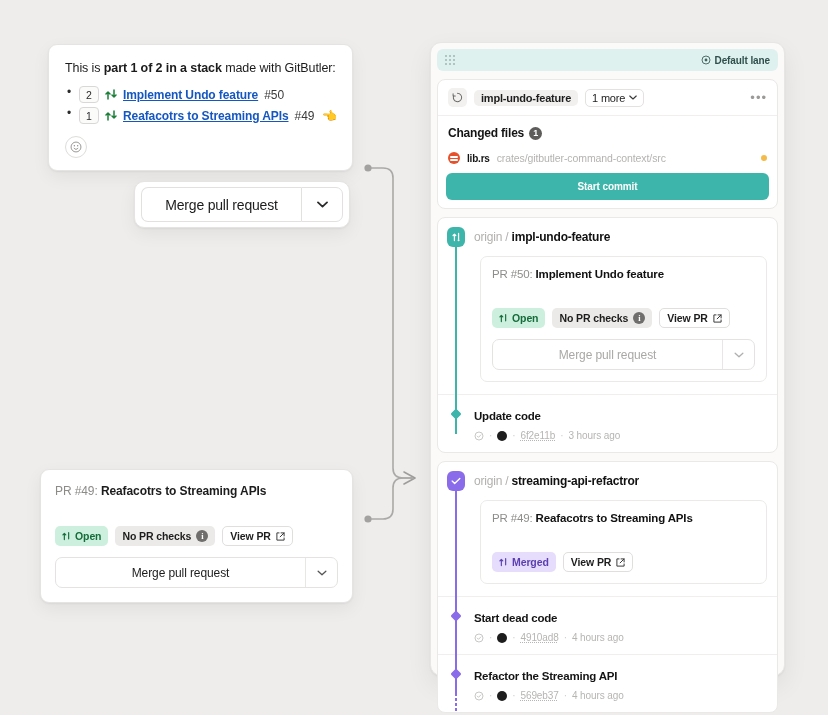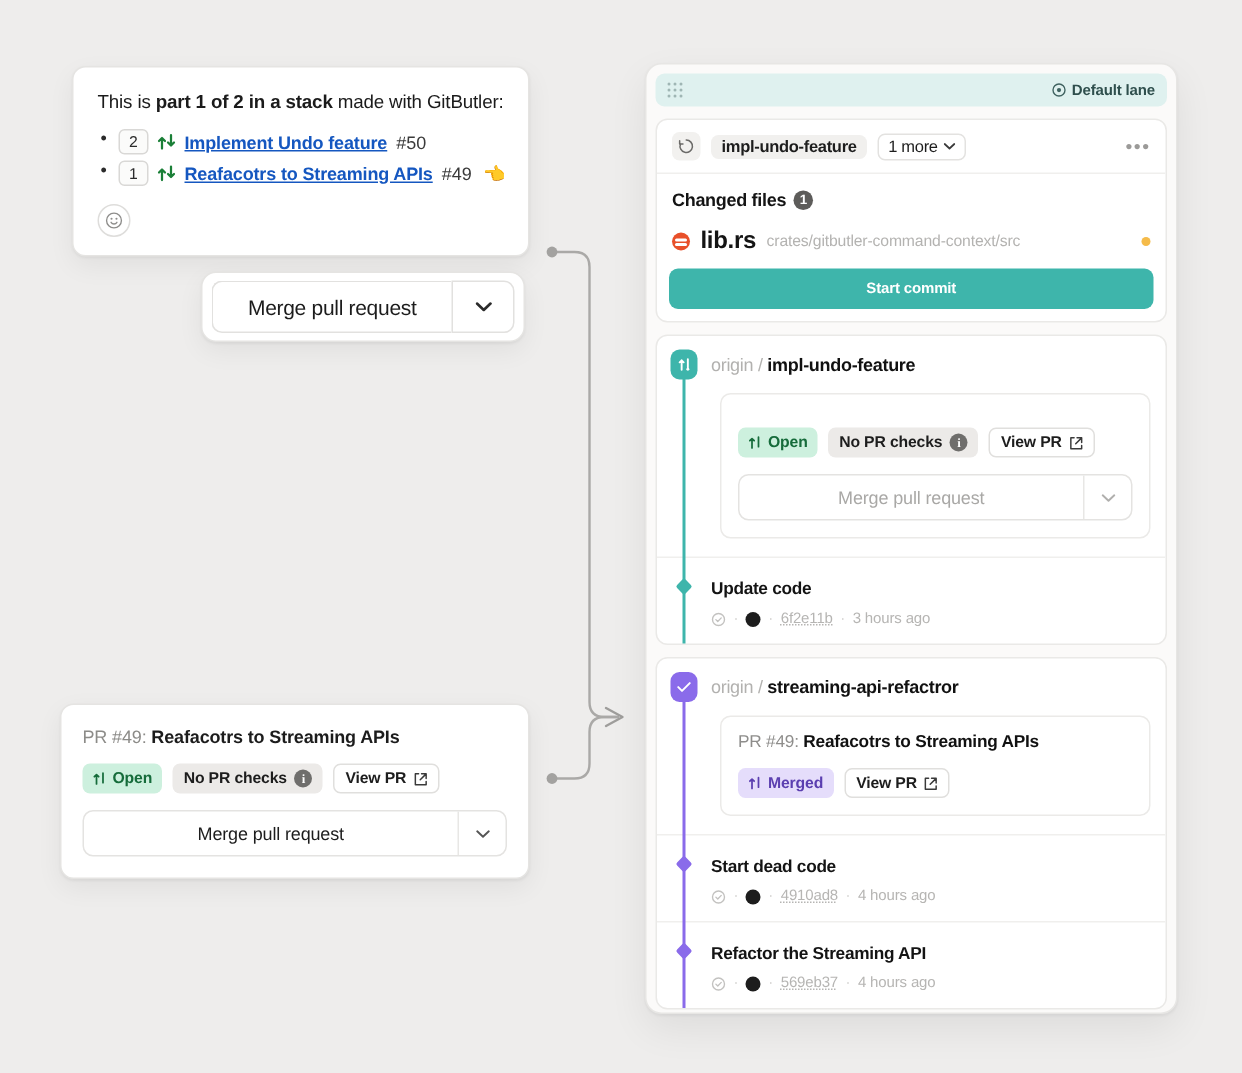--- a/index.html
+++ b/index.html
@@ -83,21 +83,21 @@
 
   
   #pr49-card {
     position: absolute; left: 40px; top: 469px;
     width: 313px; padding: 14px 14px 14px 14px;
     border-radius: 9px;
   }
   .pc-title { font-size: 12px; color: #1c1c1c; letter-spacing: -.1px; }
   .pc-title .dim { color: #8c8b88; font-weight: 400; }
   .pc-title .strong { font-weight: 700; }
-  .pc-row { display: flex; align-items: center; gap: 7px; margin-top: 11px; }
+  .pc-row { display: flex; align-items: center; gap: 7px; margin-top: 28px; }
   .badge {
     display: inline-flex; align-items: center; gap: 4px;
     height: 20px; padding: 0 7px; border-radius: 5px;
     font-size: 10.5px; font-weight: 600; letter-spacing: -.1px;
   }
   .badge-open { background: #cdf0de; color: #166c3b; }
   .badge-merged { background: #e5ddfb; color: #5b3fb0; }
   .chip {
     display: inline-flex; align-items: center; gap: 5px;
     height: 20px; padding: 0 7px; border-radius: 5px;
@@ -193,21 +193,21 @@
     padding: 5px 10px 9px 10px;
   }
   .rust-ico {
     width: 12px; height: 12px; border-radius: 50%; background: #e8502a;
     position: relative; flex: 0 0 auto;
   }
   .rust-ico::after{
     content:""; position:absolute; left:2px; top:3.5px; width:8px; height:2px;
     background:#fff; border-radius:1px; box-shadow:0 3px 0 0 #fff;
   }
-  .file-name { font-size: 16px; font-weight: 700; color: #141414; letter-spacing: -.2px; }
+  .file-name { font-size: 10px; font-weight: 700; color: #141414; letter-spacing: -.2px; }
   .file-path { font-size: 10.5px; color: #b4b3b1; letter-spacing: -.1px; }
   .file-dot { margin-left: auto; width: 6px; height: 6px; border-radius: 50%; background: #f5bb4a; }
 
   .start-commit {
     margin: 0 8px 8px 8px; height: 27px; background: #3eb5ab; border-radius: 6px;
     display: flex; align-items: center; justify-content: center;
     color: #fff; font-size: 10px; font-weight: 700; letter-spacing: -.1px;
   }
 
   
@@ -426,20 +426,24 @@
             </svg>
         </span>
         <span class="sec-title">
           <span class="o">origin</span>
           <span class="o">/</span>
           <span class="b">impl-undo-feature</span>
         </span>
       </div>
 
       <div class="pr-inner">
+        <div class="ttl">
+          <span class="dim">PR #50:</span>
+          <span class="st">Implement Undo feature</span>
+        </div>
         <div class="pc-row">
           <span class="badge badge-open">
             <svg width="9" height="10" viewBox="0 0 10 11">
                 <path d="M2.6 9.5V2.6M2.6 2.6L1 4.2M2.6 2.6l1.6 1.6M7.4 1.6v7" stroke="#166c3b" stroke-width="1.3" fill="none" stroke-linecap="round" stroke-linejoin="round"></path>
               </svg>
             <span>Open</span>
           </span>
           <span class="chip chip-gray">
             <span>No PR checks</span>
             <span class="info-dot">i</span>

